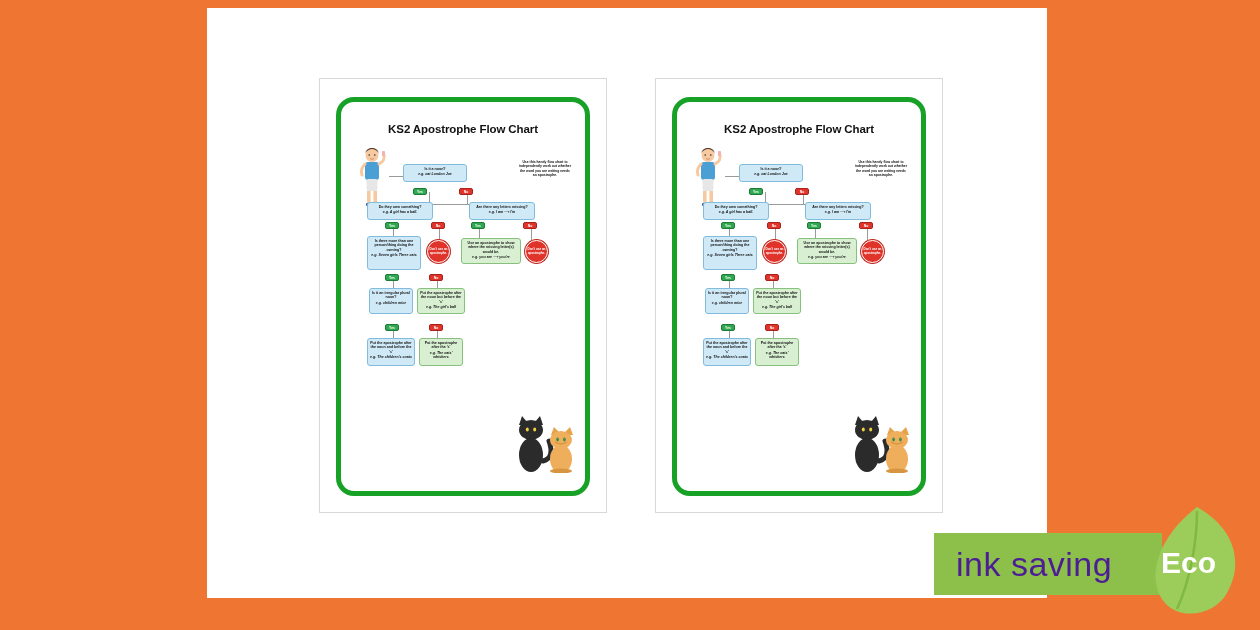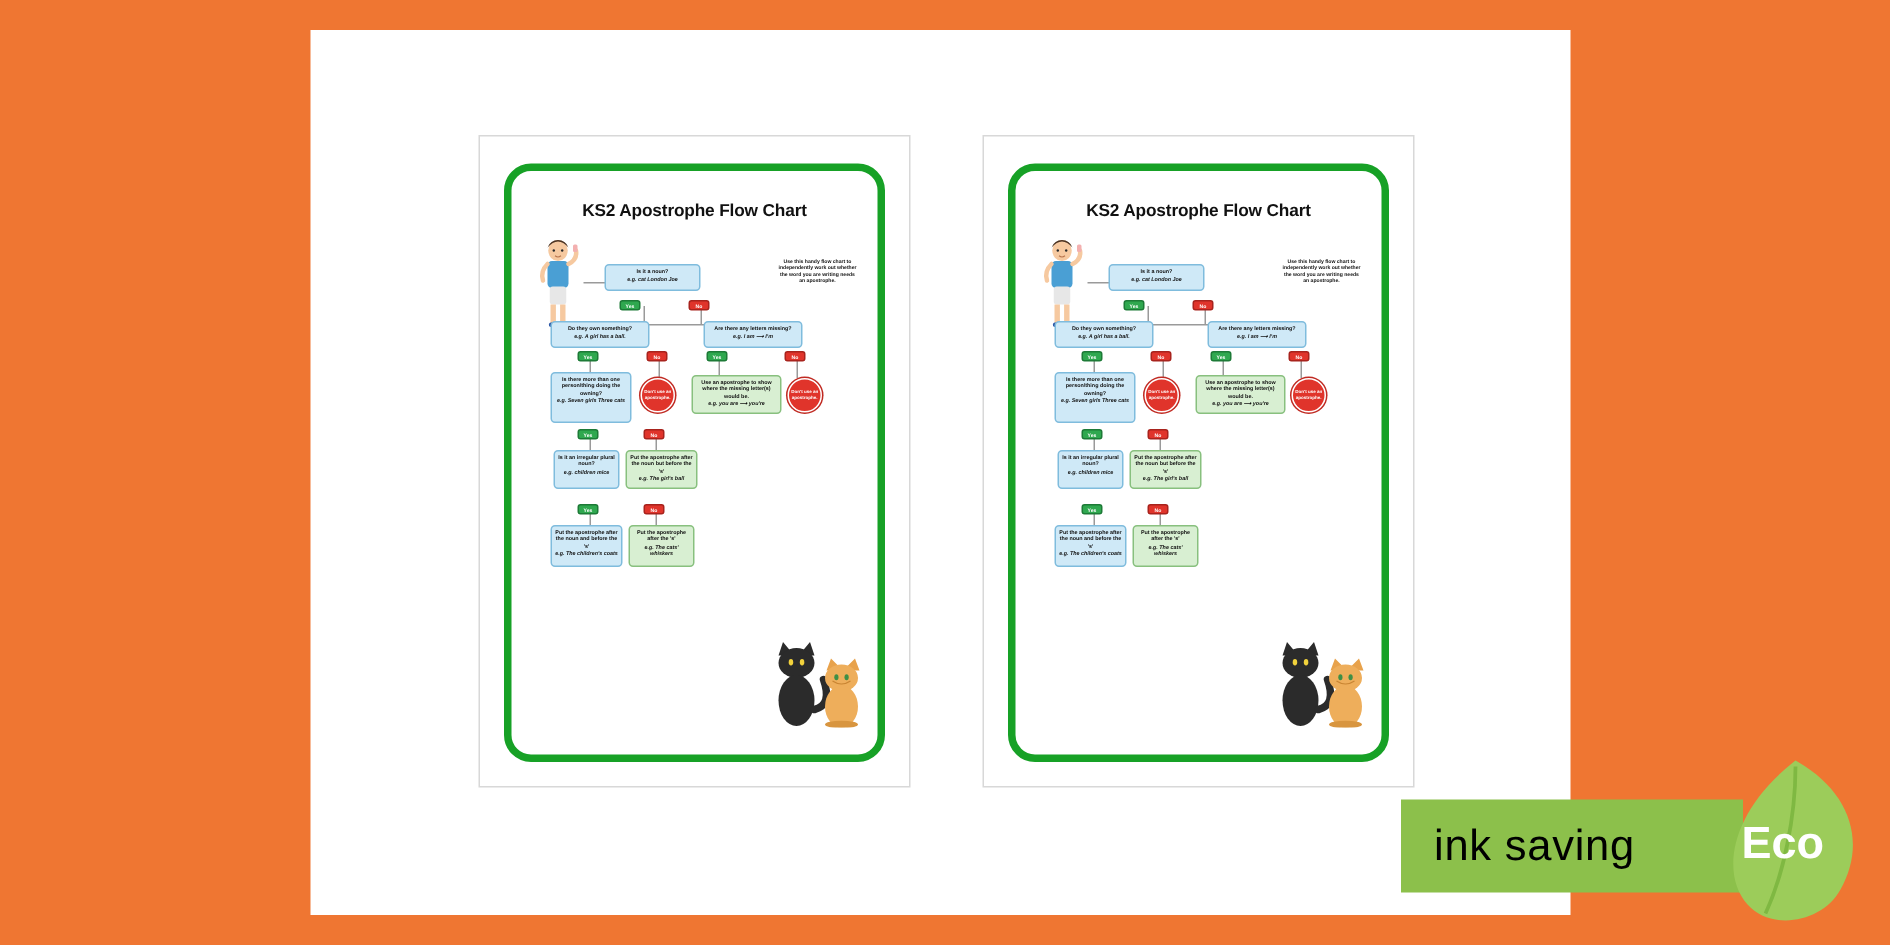--- a/index.html
+++ b/index.html
@@ -5,21 +5,21 @@
   html, body { margin:0; padding:0; }
   body {
     width:1260px; height:630px;
     background:#ef7632;
     font-family:"Liberation Sans", sans-serif;
     overflow:hidden;
     position:relative;
   }
   .page-sheet {
     position:absolute;
-    left:207px; top:20px;
+    left:207px; top:8px;
     width:840px; height:590px;
     background:#ffffff;
   }
   .cards-row {
     position:absolute;
     left:0; top:0; width:100%; height:100%;
   }
   .card-outer {
     position:absolute;
     top:70px;
@@ -127,22 +127,22 @@
     position:absolute;
     left:934px; top:533px;
     width:228px; height:62px;
     background:#8cc04b;
     display:flex;
     align-items:center;
     box-sizing:border-box;
     padding-left:22px;
   }
   .eco-badge .ink {
-    color:#000000;
-    font-size:29px;
+    color:#4c1d95;
+    font-size:34px;
     letter-spacing:0.5px;
   }
   .eco-leaf {
     position:absolute;
     left:1141px; top:505px;
     width:112px; height:118px;
   }
   .eco-word {
     position:absolute;
     left:1161px; top:546px;

